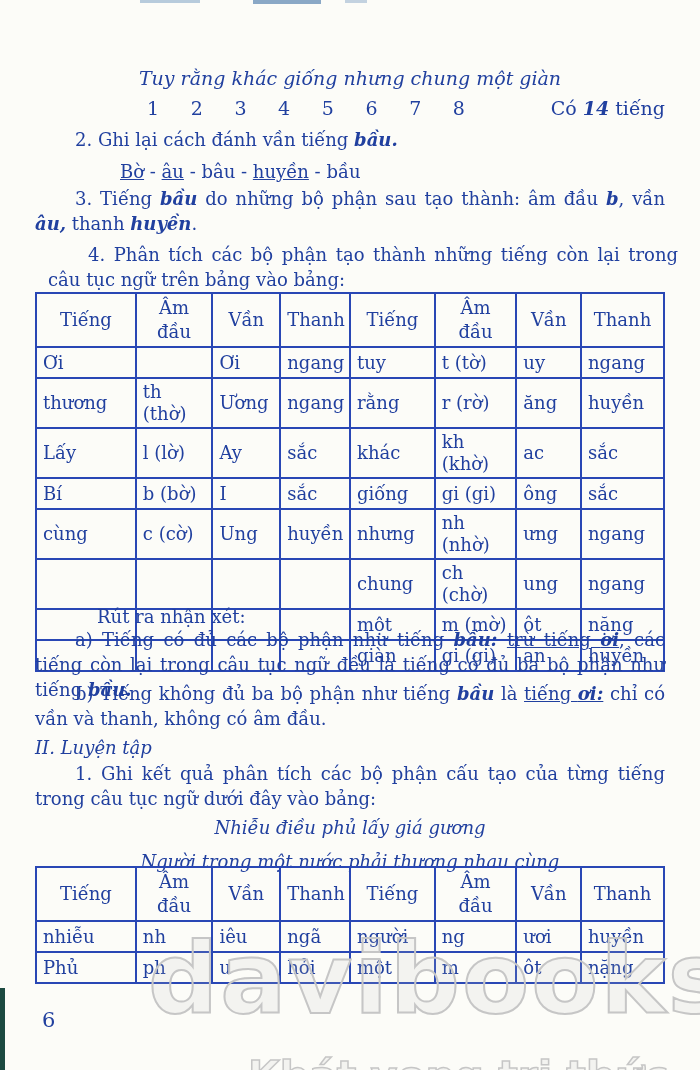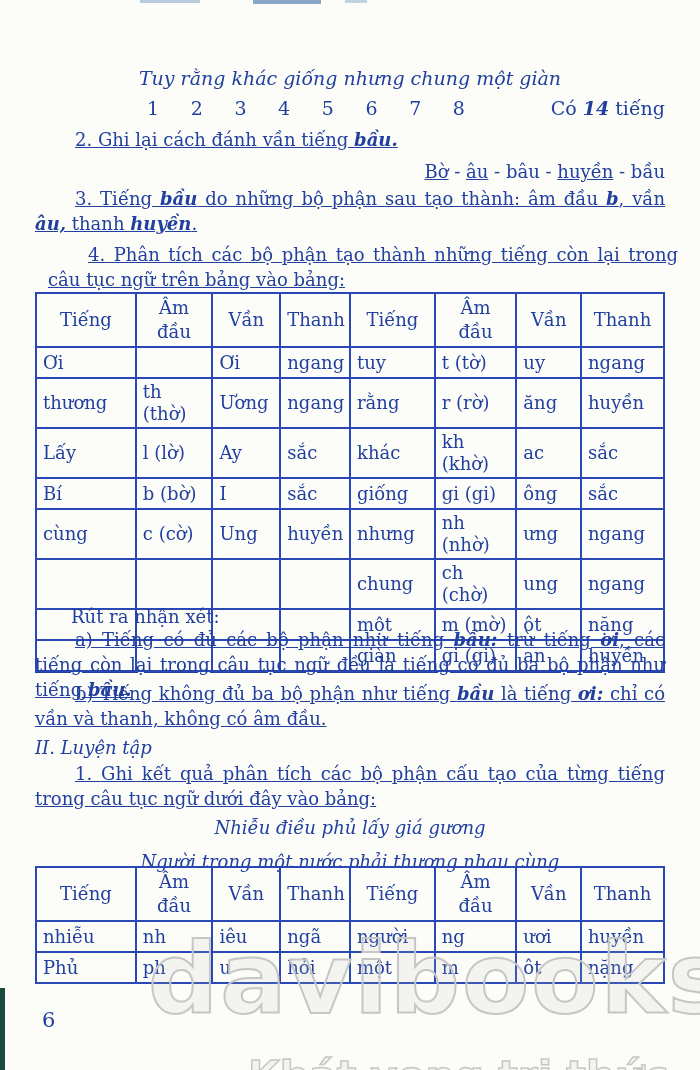--- a/index.html
+++ b/index.html
@@ -8,33 +8,33 @@
   .page {
     position:relative; width:700px; height:1070px;
     background:#fcfcf8; overflow:hidden;
     font-family:"DejaVu Serif","Liberation Serif",serif;
     color:#21409f;
   }
   .block { position:absolute; left:35px; width:630px; font-size:18px; line-height:25px; }
   .center { text-align:center; }
   .italic { font-style:italic;margin-top:8px; }
   .bold-italic { font-weight:normal; font-style:italic; }
-  .indent { text-indent:40px;text-decoration:underline; }
+  .indent { text-indent:40px; }
   .justify { text-align:justify; }
 
   #proverb1 { top:58px; font-size:19px; }
   #numbers-row { top:96px; display:flex; align-items:baseline; font-size:19px; }
   #numbers-row .numbers { margin-left:112px; width:318px; display:flex; justify-content:space-between; }
   #numbers-row .count-note { margin-left:auto; }
   #item2 { top:127px; }
-  #spelling { top:159px; padding-left:85px;text-align:right; }
+  #spelling { top:159px; padding-left:85px; }
   #item3 { top:186px; }
   #item4 { top:242px;margin-left:13px; }
   #table1 { top:292px; }
-  #remark { top:604px; padding-left:36px; }
+  #remark { top:604px; padding-left:62px; }
   #remark-a { top:627px; }
   #remark-b { top:681px; }
   #section2 { top:735px; }
   #exercise1 { top:761px; }
   #proverb2 { top:815px; }
   #proverb3 { top:841px; }
   #table2 { top:866px; }
 
   table { border-collapse:collapse; width:630px; table-layout:fixed; font-size:17px; color:#21409f; }
   th,td { border:2px solid #2947b5; padding:2px 6px; text-align:left; vertical-align:middle; overflow:hidden; }

